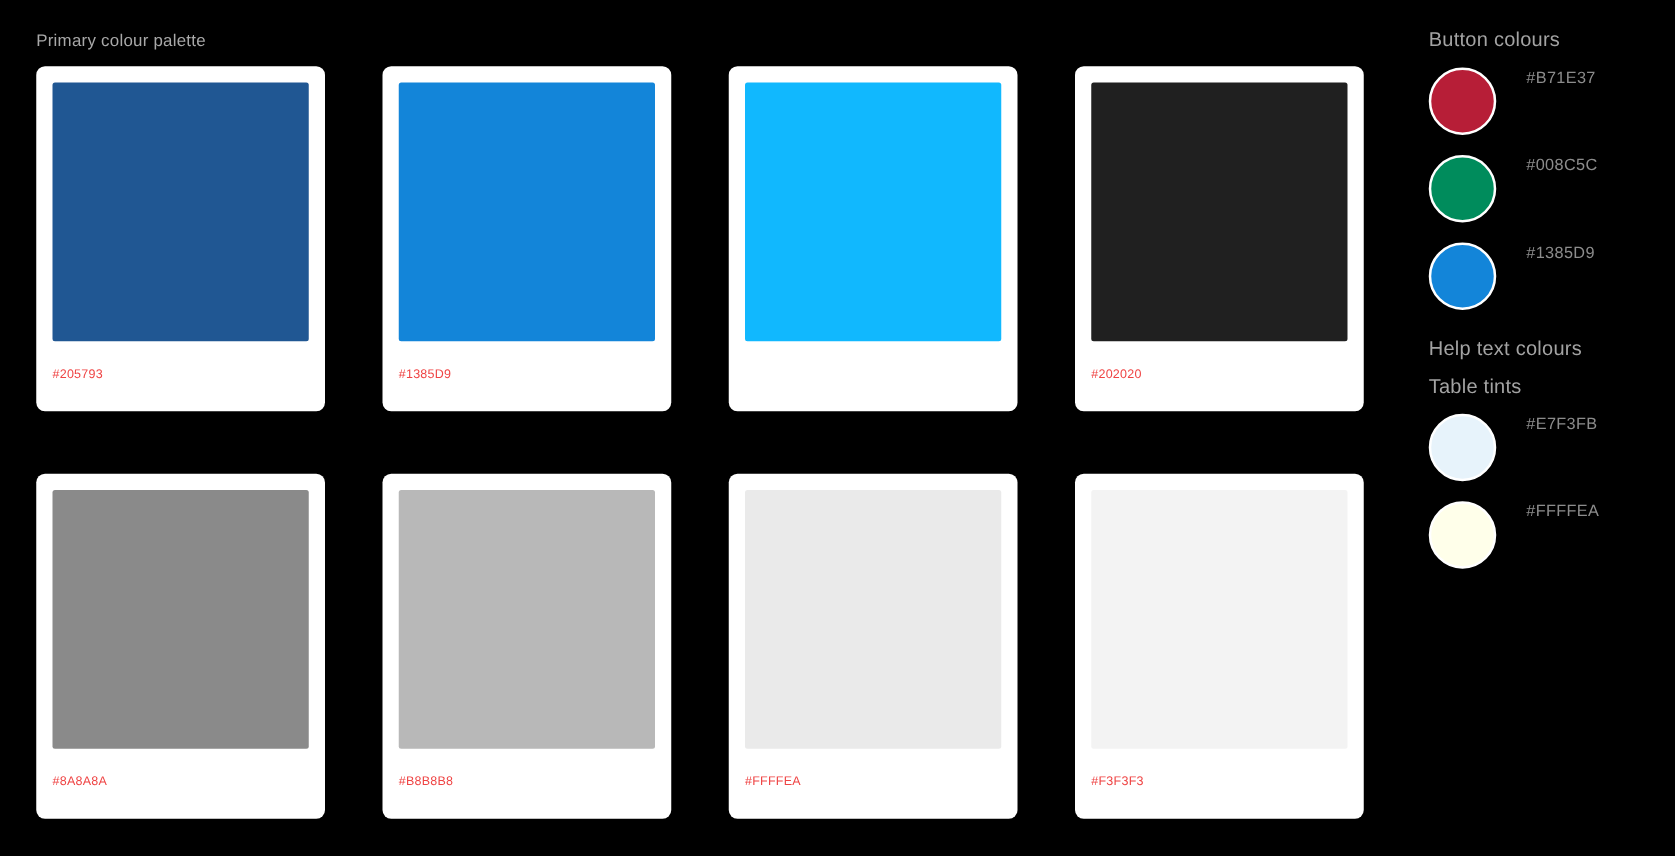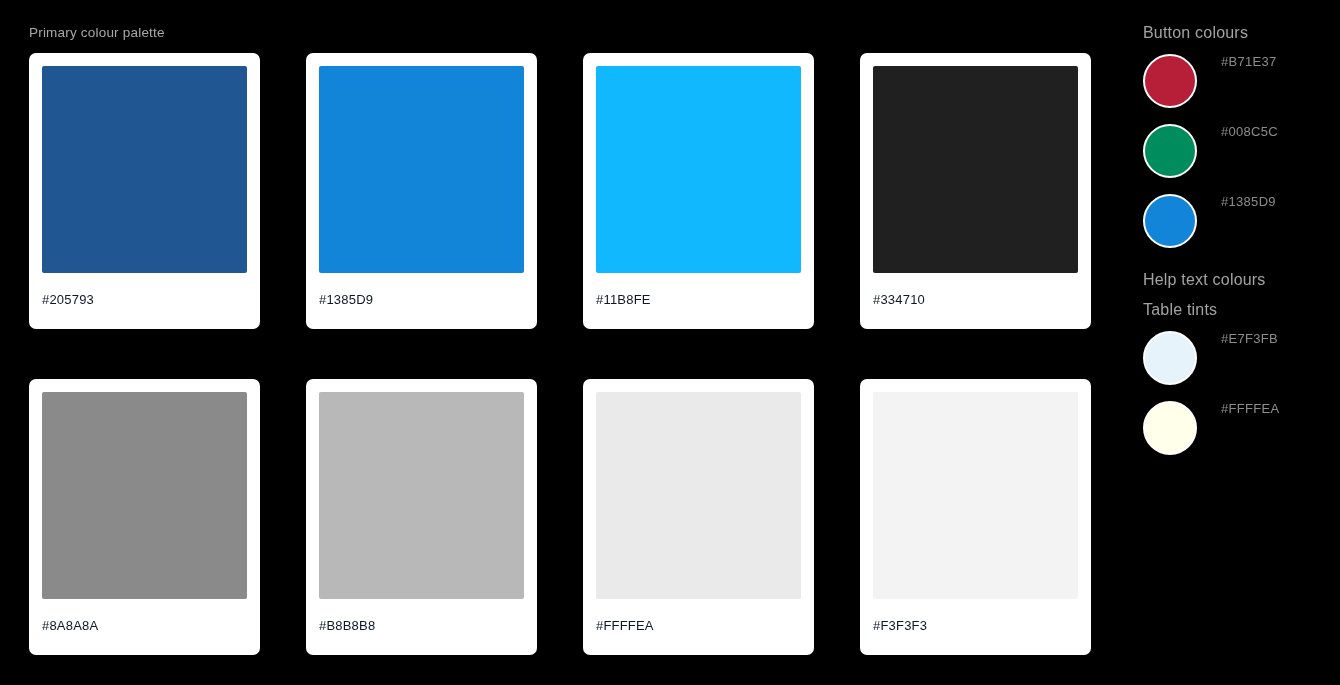--- a/index.html
+++ b/index.html
@@ -53,23 +53,23 @@
     box-shadow: 0 1px 3px rgba(0,0,0,0.25);
   }
 
   .swatch-chip {
     width: 205px;
     height: 207px;
     border-radius: 2px;
   }
 
   .swatch-label {
-    font-size: 13px;
-    line-height: 16px;
-    color: #0f172a;
+    font-size: 10px;
+    line-height: 16px;
+    color: #ef4444;
     padding: 19px 0 21px 0;
     letter-spacing: 0.2px;
     white-space: nowrap;
   }
 
   
   #sidebar {
     position: absolute;
     left: 1143px;
     top: 25px;
@@ -128,26 +128,25 @@
         <div class="swatch-label">#205793</div>
       </div>
 
       <div class="swatch-card">
         <div class="swatch-chip" style="background-color: rgb(19, 133, 217);"></div>
         <div class="swatch-label">#1385D9</div>
       </div>
 
       <div class="swatch-card">
         <div class="swatch-chip" style="background-color: rgb(17, 184, 254);"></div>
-        <div class="swatch-label">#11B8FE</div>
       </div>
 
       <div class="swatch-card">
         <div class="swatch-chip" style="background-color: rgb(32, 32, 32);"></div>
-        <div class="swatch-label">#334710</div>
+        <div class="swatch-label">#202020</div>
       </div>
 
       <div class="swatch-card">
         <div class="swatch-chip" style="background-color: rgb(138, 138, 138);"></div>
         <div class="swatch-label">#8A8A8A</div>
       </div>
 
       <div class="swatch-card">
         <div class="swatch-chip" style="background-color: rgb(184, 184, 184);"></div>
         <div class="swatch-label">#B8B8B8</div>

